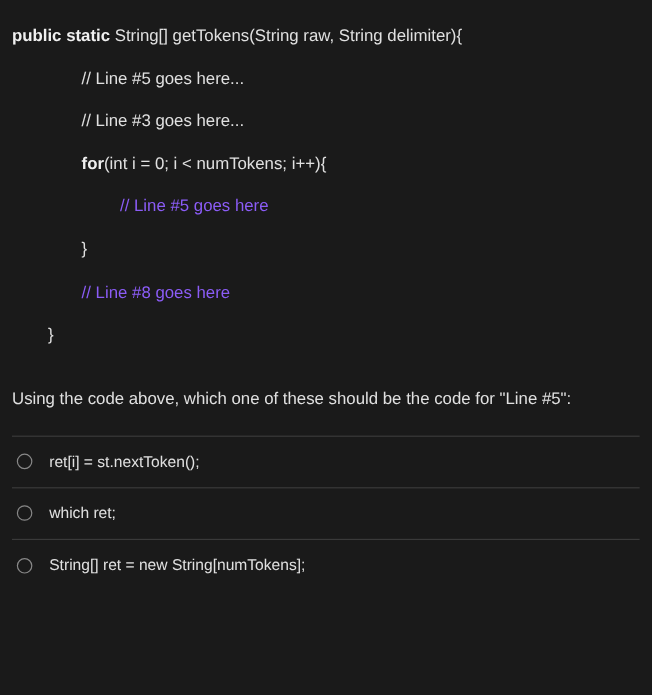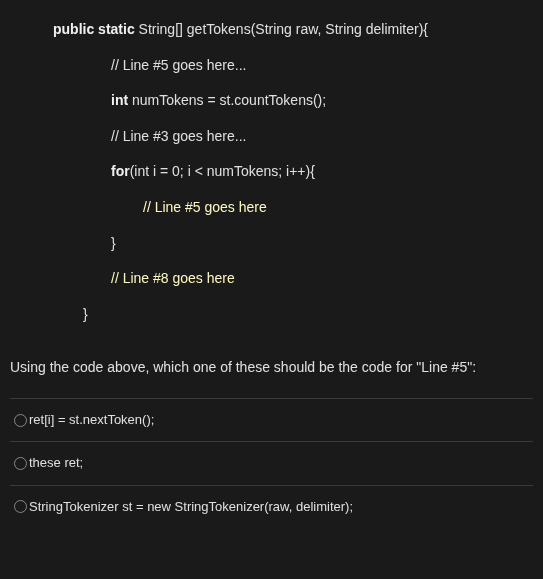--- a/index.html
+++ b/index.html
@@ -12,37 +12,36 @@
     height: 579px;
     padding: 12px 10px;
     line-height: 1.4;
   }
   .code-block {
     margin-bottom: 18px;
   }
   .code-line {
     padding: 8px 0;
     white-space: pre;
-    margin-left: 43px;
   }
   .indent-1 { padding-left: 58px; }
   .indent-2 { padding-left: 90px; }
   .kw { font-weight: bold; color: #f0f0f0; }
   .question-text {
     padding: 6px 0 18px 0;
     line-height: 1.7;
   }
-  .linegreen { color: #fef9c3; }
+  .linegreen { color: #8b5cf6; }
   .options {
     border-top: 1px solid #3a3a3a;
   }
   .option {
     display: flex;
     align-items: center;
-    gap: 2px;
+    gap: 14px;
     padding: 12px 4px;
     border-bottom: 1px solid #3a3a3a;
     cursor: pointer;
     font-size: 13px;
   }
   .option:last-child { border-bottom: none; }
   .radio {
     width: 13px;
     height: 13px;
     border: 1.5px solid #888;
@@ -50,37 +49,36 @@
     flex-shrink: 0;
     background: transparent;
   }
 </style>
 </head>
 <body>
 
 <div class="code-block">
   <div class="code-line"><span class="kw">public static </span><span>String[] getTokens(String raw, String delimiter){</span></div>
   <div class="code-line indent-1">// Line #5 goes here...</div>
-  <div class="code-line indent-1"><span class="kw">int </span><span>numTokens = st.countTokens();</span></div>
   <div class="code-line indent-1">// Line #3 goes here...</div>
   <div class="code-line indent-1"><span class="kw">for</span><span>(int i = 0; i &lt; numTokens; i++){</span></div>
   <div class="code-line indent-2 linegreen">// Line #5 goes here</div>
   <div class="code-line indent-1">}</div>
   <div class="code-line indent-1 linegreen">// Line #8 goes here</div>
   <div class="code-line" style="padding-left:30px">}</div>
 </div>
 
 <div class="question-text">Using the code above, which one of these should be the code for "Line #5":</div>
 
 <div class="options">
   <label class="option">
     <span class="radio"></span>
     <span>ret[i] = st.nextToken();</span>
   </label>
   <label class="option">
     <span class="radio"></span>
-    <span>these ret;</span>
+    <span>which ret;</span>
   </label>
   <label class="option">
     <span class="radio"></span>
-    <span>StringTokenizer st = new StringTokenizer(raw, delimiter);</span>
+    <span>String[] ret = new String[numTokens];</span>
   </label>
 </div>
 
 </body></html>

